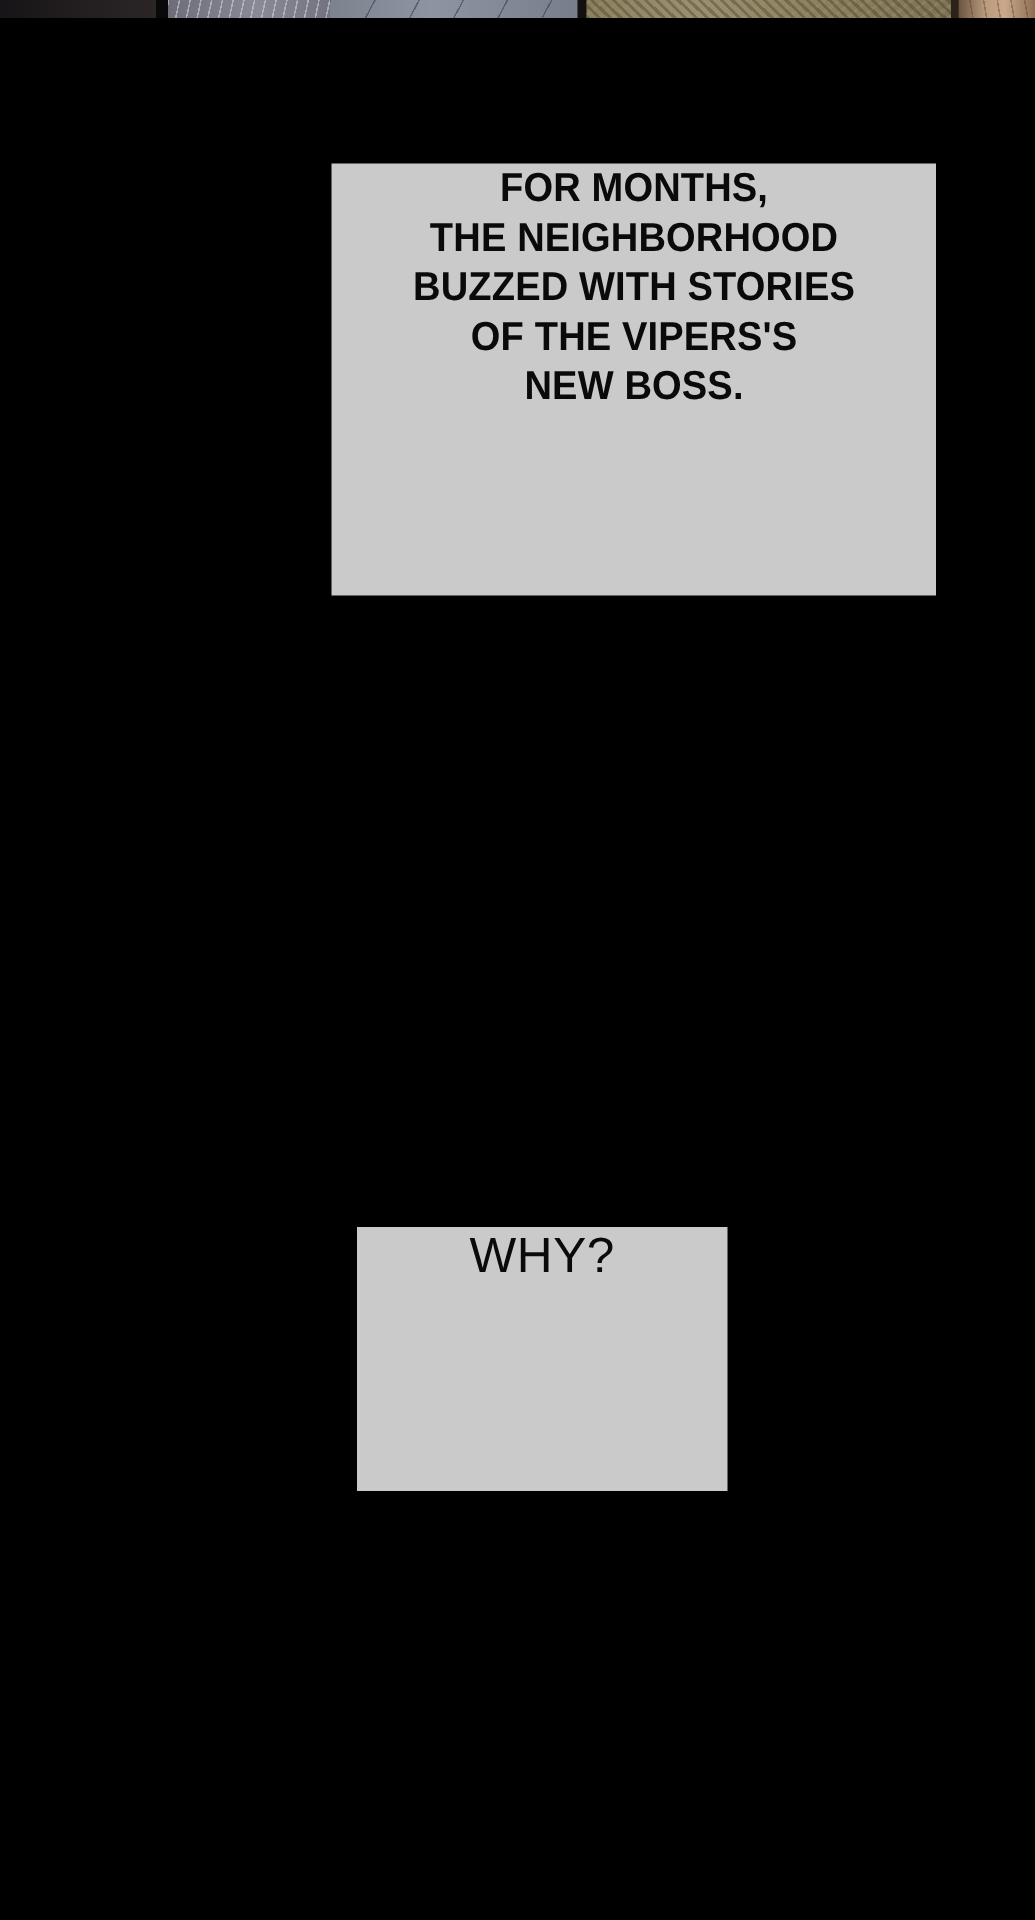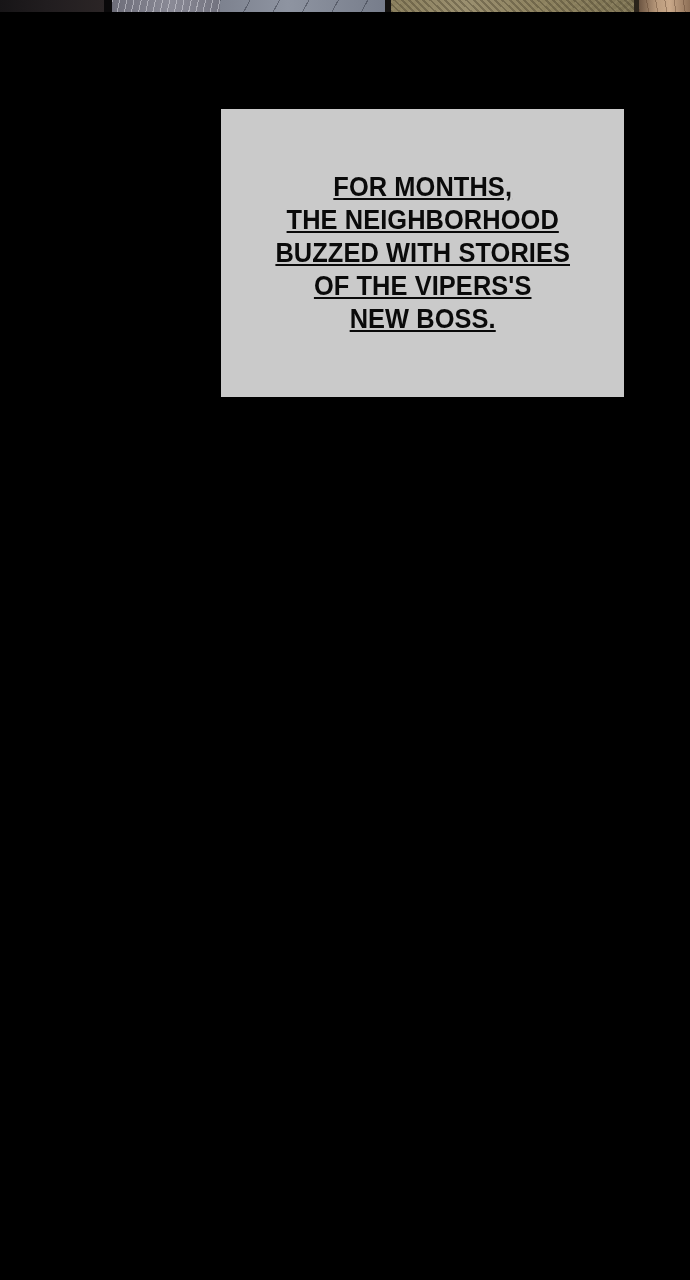--- a/index.html
+++ b/index.html
@@ -106,25 +106,24 @@
         rgba(0,0,0,0) 9px),
       linear-gradient(90deg, #6b5441 0%, #b99a7c 35%, #caa98a 60%, #8d6f56 100%);
   }
 
   
   .caption-box {
     position: absolute;
     background: #cacaca;
     box-sizing: border-box;
     display: flex;
-    align-items: center;
+    align-items: flex-start;
     justify-content: center;
     color: #0a0a0a;
     text-align: center;
-    text-decoration: underline;
   }
 
   #caption-narration {
     left: 221px;
     top: 109px;
     width: 403px;
     height: 288px;
   }
   #caption-narration .caption-text {
     font-weight: 700;
@@ -167,14 +166,17 @@
   </div>
 
   <div id="caption-narration" class="caption-box">
     <div class="caption-text">FOR MONTHS,
 THE NEIGHBORHOOD
 BUZZED WITH STORIES
 OF THE VIPERS'S
 NEW BOSS.</div>
   </div>
 
+  <div id="caption-why" class="caption-box">
+    <div class="caption-text">WHY?</div>
+  </div>
 
 </div>
 
 </body></html>

